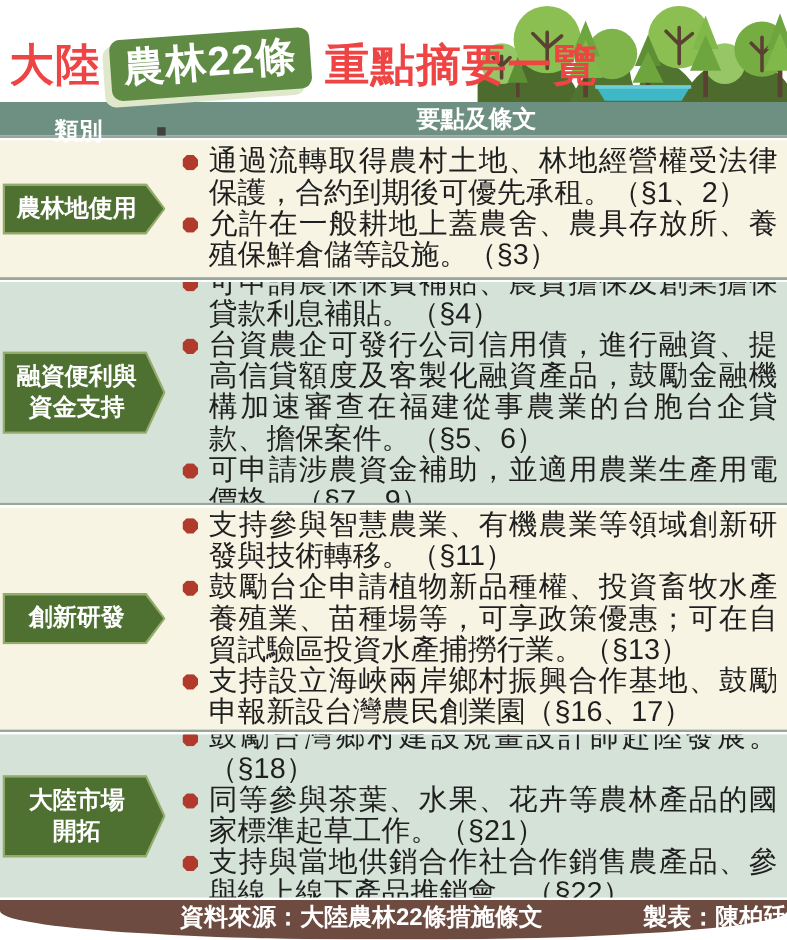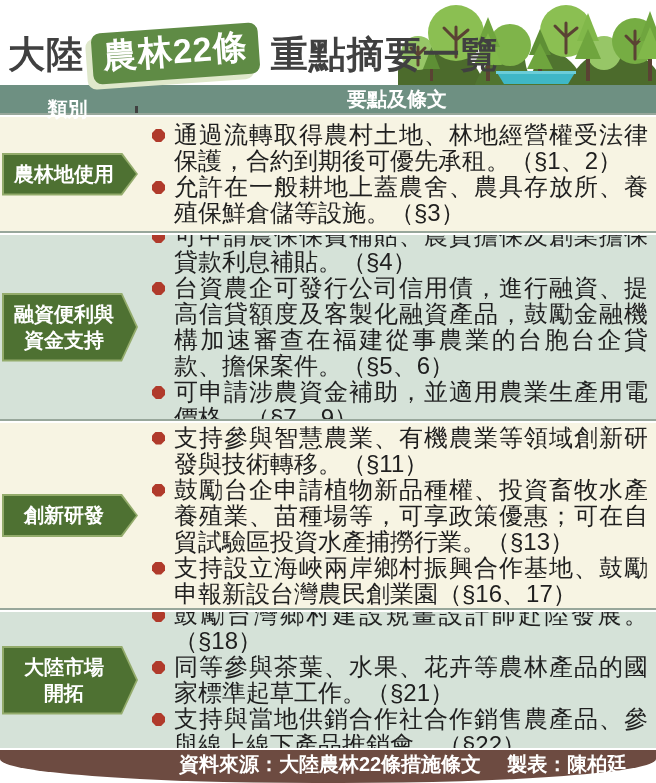--- a/index.html
+++ b/index.html
@@ -10,40 +10,40 @@
     background:#ffffff; overflow:hidden;
   }
 
   
   .title-bar {
     position:relative; height:85px; background:#ffffff;
     display:flex; align-items:flex-end; padding:0 0 4px 8px;
   }
   .title-line { position:relative; z-index:2; white-space:nowrap; display:flex; align-items:center; }
   .title-prefix, .title-suffix {
-    color:#404040; font-size:37px; font-weight:800; letter-spacing:1px;font-family:Liberation Serif, serif;
+    color:#ef4444; font-size:37px; font-weight:800; letter-spacing:1px;font-family:Liberation Serif, serif;
   }
   .title-badge {
     display:inline-block; background:#5f8b45; color:#ffffff;
     font-size:34px; font-weight:800; letter-spacing:1px;
     padding:1px 11px 4px; border-radius:9px;
     transform:rotate(-4deg);
     box-shadow:-6px 5px 0 #dfe8cb;
     margin:0 12px 2px 8px;
   }
   .trees { position:absolute; right:0; top:3px; z-index:1; }
 
   
   .table-header {
     display:flex; height:28px; background:#6e9082;
     color:#ffffff; font-weight:800; font-size:20px;
   }
   .th-category {
     width:138px; display:flex; align-items:center; justify-content:center;
-    border-right:3px solid #404040;
+    border-right:7px solid #404040;
     margin-top:21px;
   }
   .th-content { flex:1; display:flex; align-items:center; justify-content:center; }
 
   
   .row-divider { height:4px; background:linear-gradient(#98a79b 50%, #ffffff 50%); }
   .row { display:flex; overflow:hidden; }
   .row-cream { background:#f7f4e3; }
   .row-green { background:#d5e2d8; }
   .row-1 { height:114px; }
@@ -84,21 +84,21 @@
   .dot {
     position:absolute; left:1px; top:7px;
     width:13px; height:13px; background:#b03a2b;
     clip-path:polygon(30% 0%, 70% 0%, 100% 30%, 100% 70%, 70% 100%, 30% 100%, 0% 70%, 0% 30%);
   }
 
   
   .footer {
     margin-top:2px; height:33px; background:#6d4b41;
     border-radius:0 0 48% 48% / 0 0 24px 24px;
-    display:flex; align-items:center; justify-content:center;
+    display:flex; align-items:center; justify-content:space-between;
     gap:26px; padding-left:150px; padding-bottom:4px;
     color:#ffffff; font-size:20px; font-weight:800; white-space:nowrap;
   }
 </style>
 </head>
 <body>
 
 <div class="poster">
 
   <div class="title-bar">

